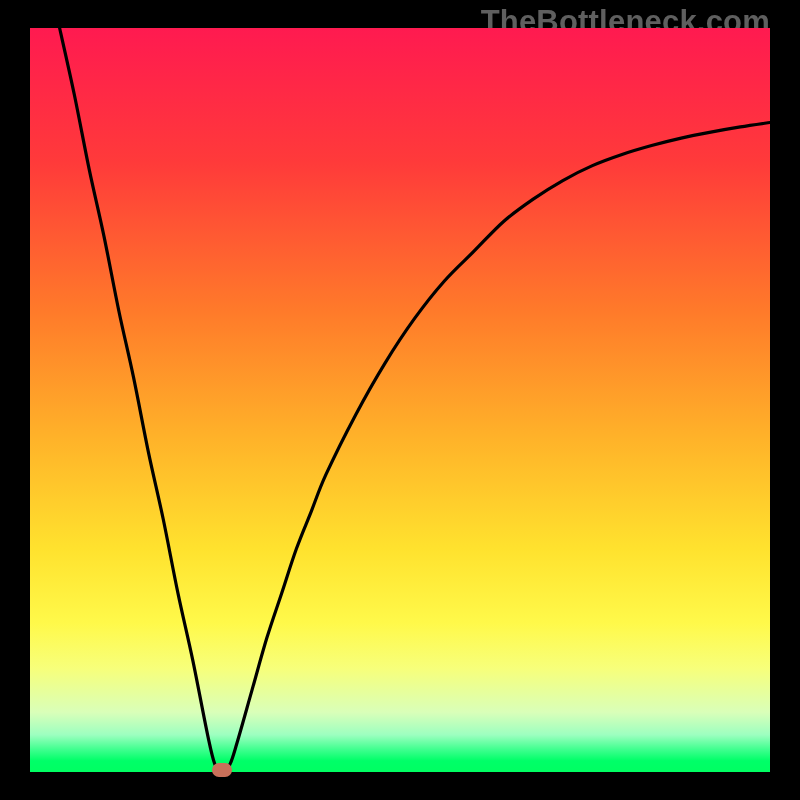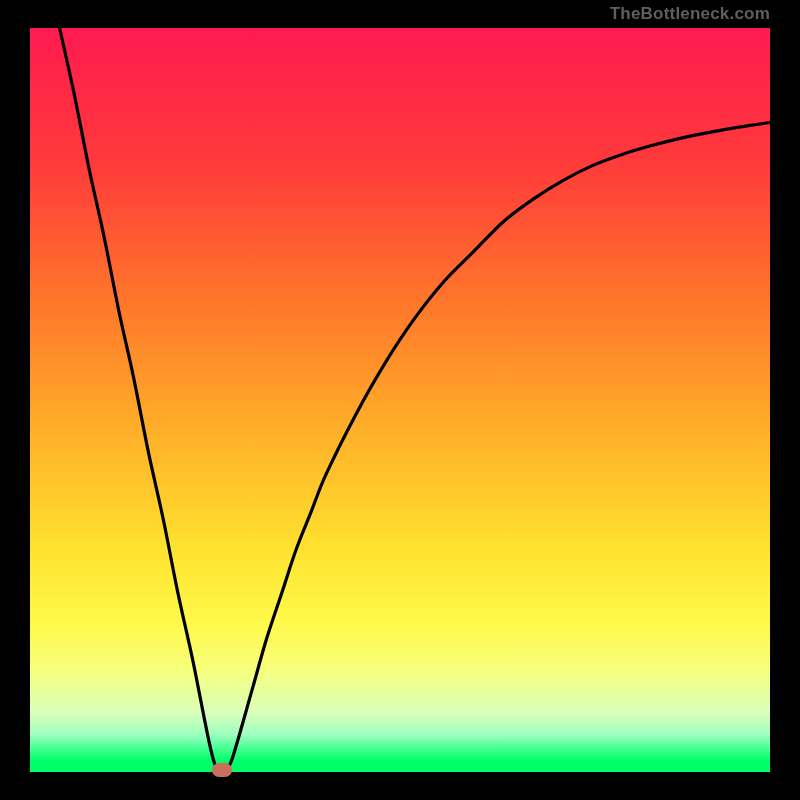--- a/index.html
+++ b/index.html
@@ -42,21 +42,21 @@
     position: absolute;
     width: 20px;
     height: 14px;
     border-radius: 7px;
     transform: translate(-50%, -50%);
   }
   .watermark {
     position: absolute;
     top: 4px;
     right: 30px;
-    font-size: 17px;
+    font-size: 31px;
     font-weight: 600;
     color: #5f5f5f;
     letter-spacing: 0.2px;
   }
 </style>
 </head>
 <body>
 
 <div class="stage">
 

